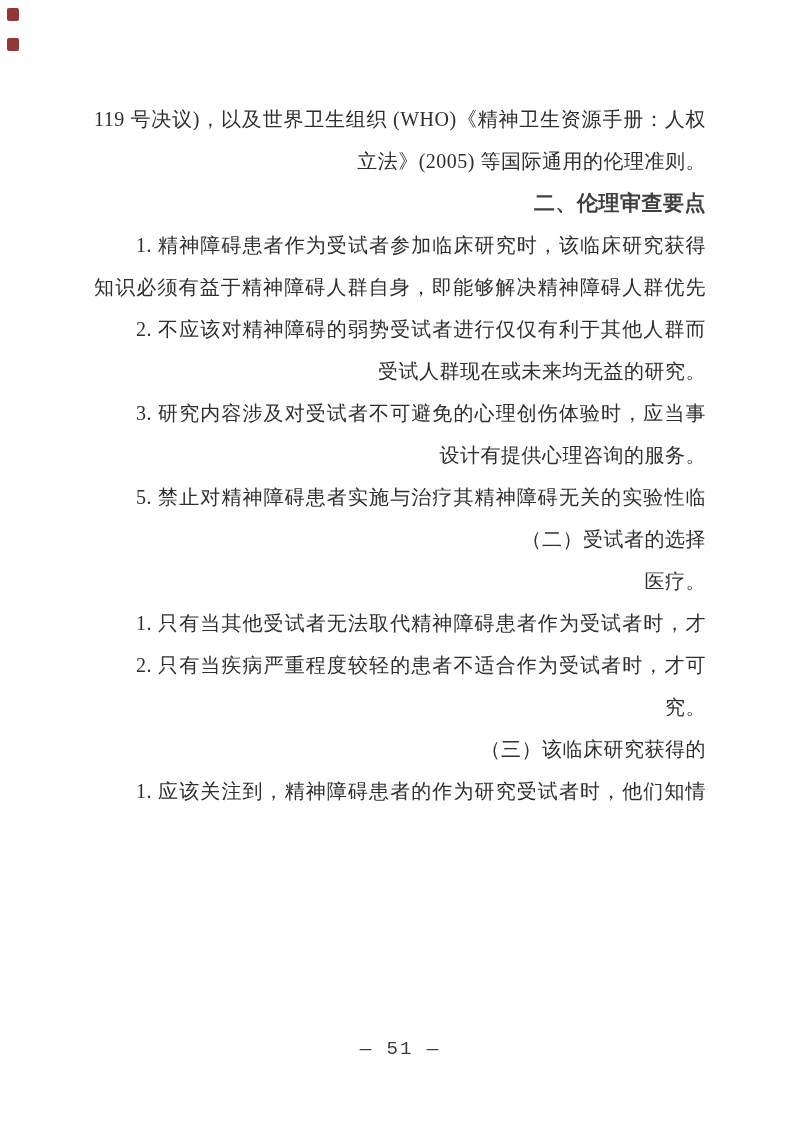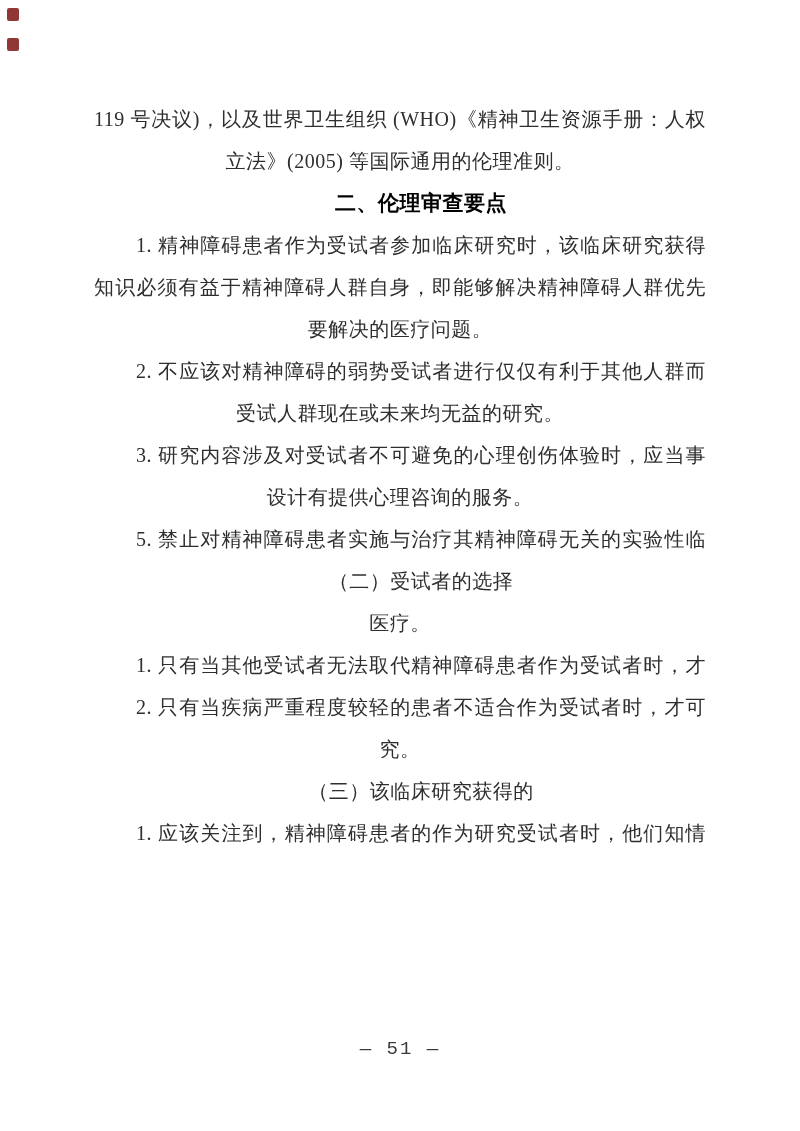--- a/index.html
+++ b/index.html
@@ -31,36 +31,36 @@
     left: 94px;
     right: 94px;
     padding-top: 98px;
     color: #2e2e2e;
   }
   .line {
     font-size: 20px;
     line-height: 42px;
     height: 42px;
     letter-spacing: 0.5px;
-    text-align: center;
+    text-align: right;
     white-space: normal;
     overflow: hidden;
   }
   .line.indent {
     padding-left: 42px;
   }
   .line.fill {
     text-align: justify;
     text-align-last: justify;
   }
   .line.heading {
     font-family: "Liberation Sans", "DejaVu Sans", sans-serif;
     font-weight: bold;
     font-size: 21px;
-    color: #000000;
+    color: #404040;
   }
   .footer {
     position: absolute;
     top: 1028px;
     left: 0;
     width: 100%;
     height: 42px;
     line-height: 42px;
     text-align: center;
     font-size: 19px;
@@ -76,21 +76,20 @@
 
   <div class="corner-mark m1" style="background: rgb(132, 34, 31);"></div>
   <div class="corner-mark m2" style="background: rgb(132, 34, 31);"></div>
 
   <main class="doc" id="doc-lines">
       <div class="line fill">119 号决议)，以及世界卫生组织 (WHO)《精神卫生资源手册：人权与</div>
       <div class="line">立法》(2005) 等国际通用的伦理准则。</div>
       <div class="line heading indent">二、伦理审查要点</div>
       <div class="line indent fill">1. 精神障碍患者作为受试者参加临床研究时，该临床研究获得的</div>
       <div class="line fill">知识必须有益于精神障碍人群自身，即能够解决精神障碍人群优先需</div>
-      <div class="line">要解决的医疗问题。</div>
       <div class="line indent fill">2. 不应该对精神障碍的弱势受试者进行仅仅有利于其他人群而对</div>
       <div class="line">受试人群现在或未来均无益的研究。</div>
       <div class="line indent fill">3. 研究内容涉及对受试者不可避免的心理创伤体验时，应当事先</div>
       <div class="line">设计有提供心理咨询的服务。</div>
       <div class="line indent fill">5. 禁止对精神障碍患者实施与治疗其精神障碍无关的实验性临床</div>
       <div class="line indent">（二）受试者的选择</div>
       <div class="line">医疗。</div>
       <div class="line indent fill">1. 只有当其他受试者无法取代精神障碍患者作为受试者时，才可</div>
       <div class="line indent fill">2. 只有当疾病严重程度较轻的患者不适合作为受试者时，才可以</div>
       <div class="line">究。</div>

